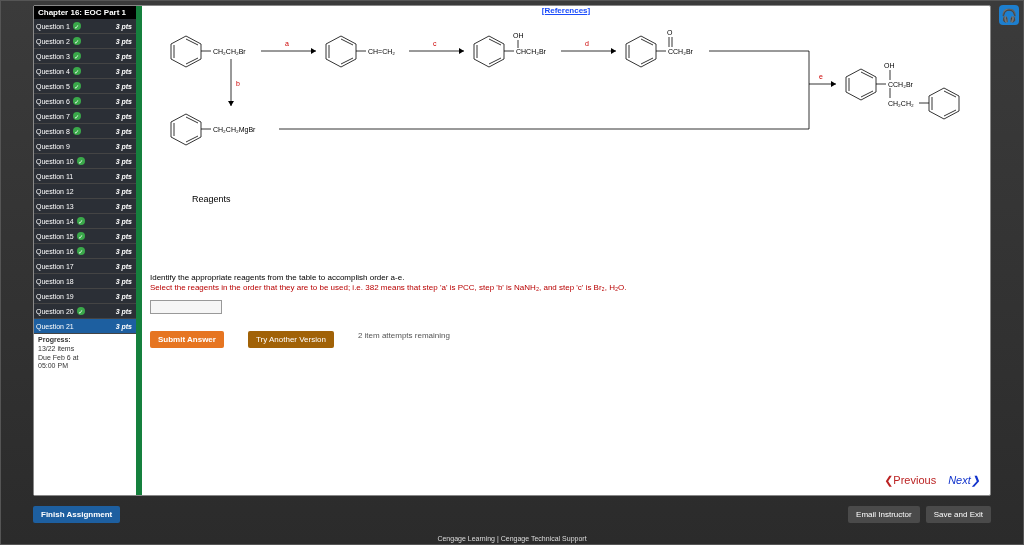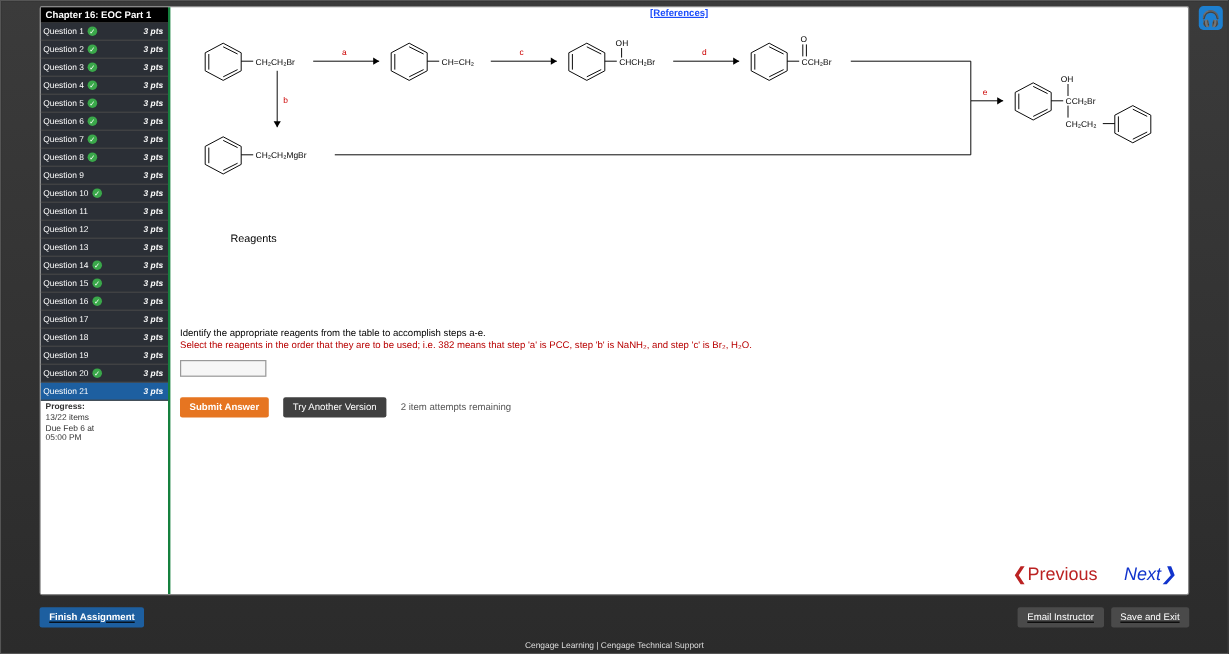--- a/index.html
+++ b/index.html
@@ -13,21 +13,21 @@
     position: absolute; top: 4px; right: 4px; width: 20px; height: 20px;
     background: #1d7fcf; border-radius: 4px; color: #fff;
     display:flex; align-items:center; justify-content:center; font-size:13px;
   }
   .panel {
     position: absolute; left: 32px; right: 32px; top: 4px; bottom: 48px;
     background: #fff; border: 1px solid #888; border-radius: 2px;
     display: flex;
   }
   .sidebar {
-    width: 108px; background: #fff; border-right: 2px solid #15803d;
+    width: 108px; background: #fff; border-right: 6px solid #15803d;
     display: flex; flex-direction: column; font-size: 8px;
   }
   .chapter {
     background: #000; color: #fff; font-weight: bold;
     padding: 2px 4px; font-size: 8px;
   }
   .qrow {
     display: flex; align-items: center; justify-content: space-between;
     background: #2b2f36; color: #fff; padding: 0 4px 0 2px; height: 15px;
     border-bottom: 1px solid #444; font-size: 7px; cursor: pointer;
@@ -46,36 +46,36 @@
   .reagents { position:absolute; left:50px; top:160px; font-size:8px; color:#000;margin-top:28px; }
   .reagents .title { font-size: 9px; margin-bottom: 0px; }
   .reagents ol { list-style: none; padding-left: 0; }
   .reagents ol li::before { content: attr(data-num) "."; display:inline-block; width:12px; }
   .instr { position:absolute; left:8px; top:267px; right:8px; font-size:8px; line-height:1.3; }
   .instr .line2 { color:#b80000; }
   .answer-input {
     position:absolute; left:8px; top:294px; width:72px; height:14px;
     border:1px solid #999; background:#f6f6f6; font-size:8px; padding:0 2px;
   }
-  .btnrow { position:absolute; left:8px; top:325px; display:flex; align-items:center; gap:12px; }
+  .btnrow { position:absolute; left:8px; top:325px; display:flex; gap:24px; }
   .btn {
     font-size:8px; color:#fff; padding:4px 8px; border:none; border-radius:2px; cursor:pointer;
   }
   .btn.orange { background:#e67521; font-weight:bold; }
-  .btn.gray { background:#404040; }
+  .btn.gray { background:#a16207; }
   .btn.blue { background:#1d5fa0; font-weight:bold; }
   .btn.dark { background:#4a4a4a; }
   .attempts { font-size:8px; color:#555; }
-  .navarrows { position:absolute; right:10px; bottom:8px; font-size:15px; display:flex; gap:22px;text-align:right; }
+  .navarrows { position:absolute; right:10px; bottom:8px; font-size:11px; display:flex; gap:12px;text-align:right; }
   .navarrows span { cursor:pointer; }
   .navarrows .prev { color:#b22; }
   .navarrows .next { color:#13c;font-style:italic; }
   .bottombar {
     position:absolute; left:32px; right:32px; bottom:18px; height:24px;
-    display:flex; justify-content:space-between; align-items:center;text-decoration:underline;
+    display:flex; justify-content:space-between; align-items:center;
   }
   .bottombar .right { display:flex; gap:6px; }
   .footer-credit {
     position:absolute; bottom:2px; left:0; right:0; text-align:center;
     color:#ddd; font-size:7px;
   }
 </style>
 </head>
 <body>
 
@@ -325,21 +325,21 @@
               <line x1="793" y1="102" x2="805" y2="96"></line>
           </g>
         </svg>
       </div>
 
       <div class="reagents">
         <div class="title">Reagents</div>
       </div>
 
       <div class="instr">
-        <div>Identify the appropriate reagents from the table to accomplish steps a-e.</div>
+        <div>Identify the appropriate reagents from the table to accomplish order a-e.</div>
         <div class="line2">Select the reagents in the order that they are to be used; i.e. 382 means that step 'a' is PCC, step 'b' is NaNH₂, and step 'c' is Br₂, H₂O.</div>
       </div>
 
       <input class="answer-input" type="text" value="" style="">
 
       <div class="btnrow">
         <button class="btn orange">Submit Answer</button>
         <button class="btn gray">Try Another Version</button>
         <span class="attempts">2 item attempts remaining</span>
       </div>

